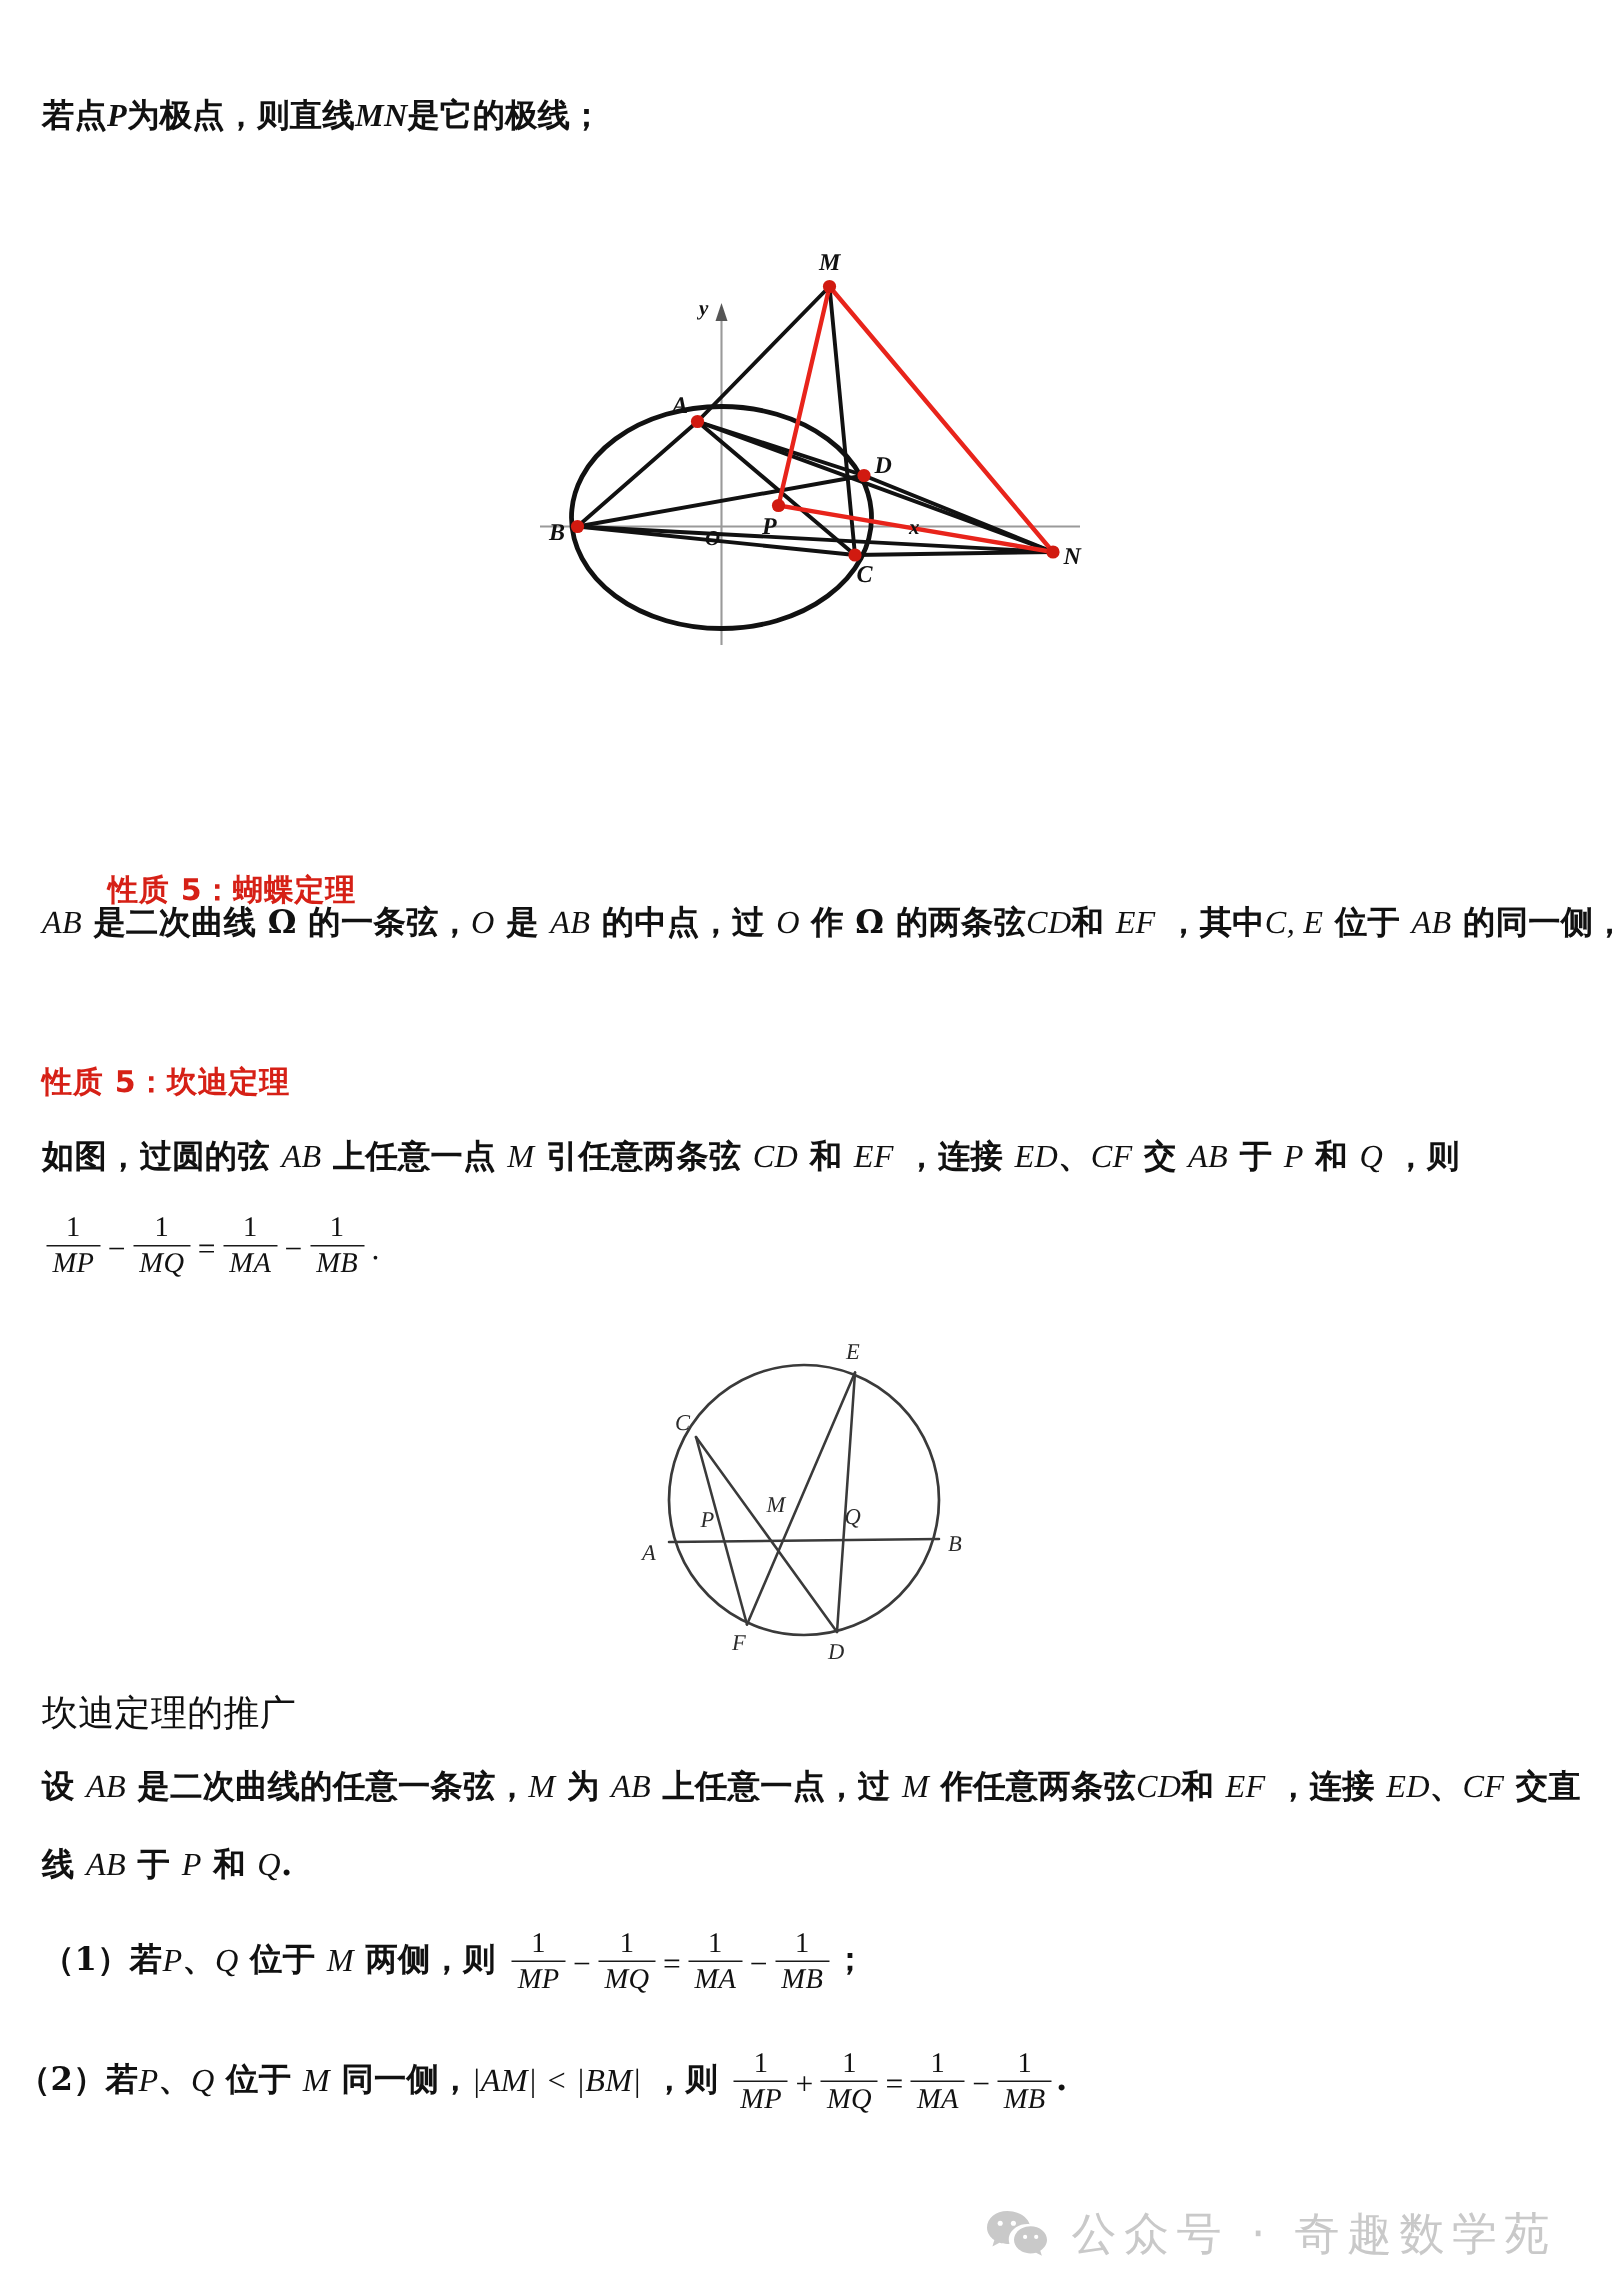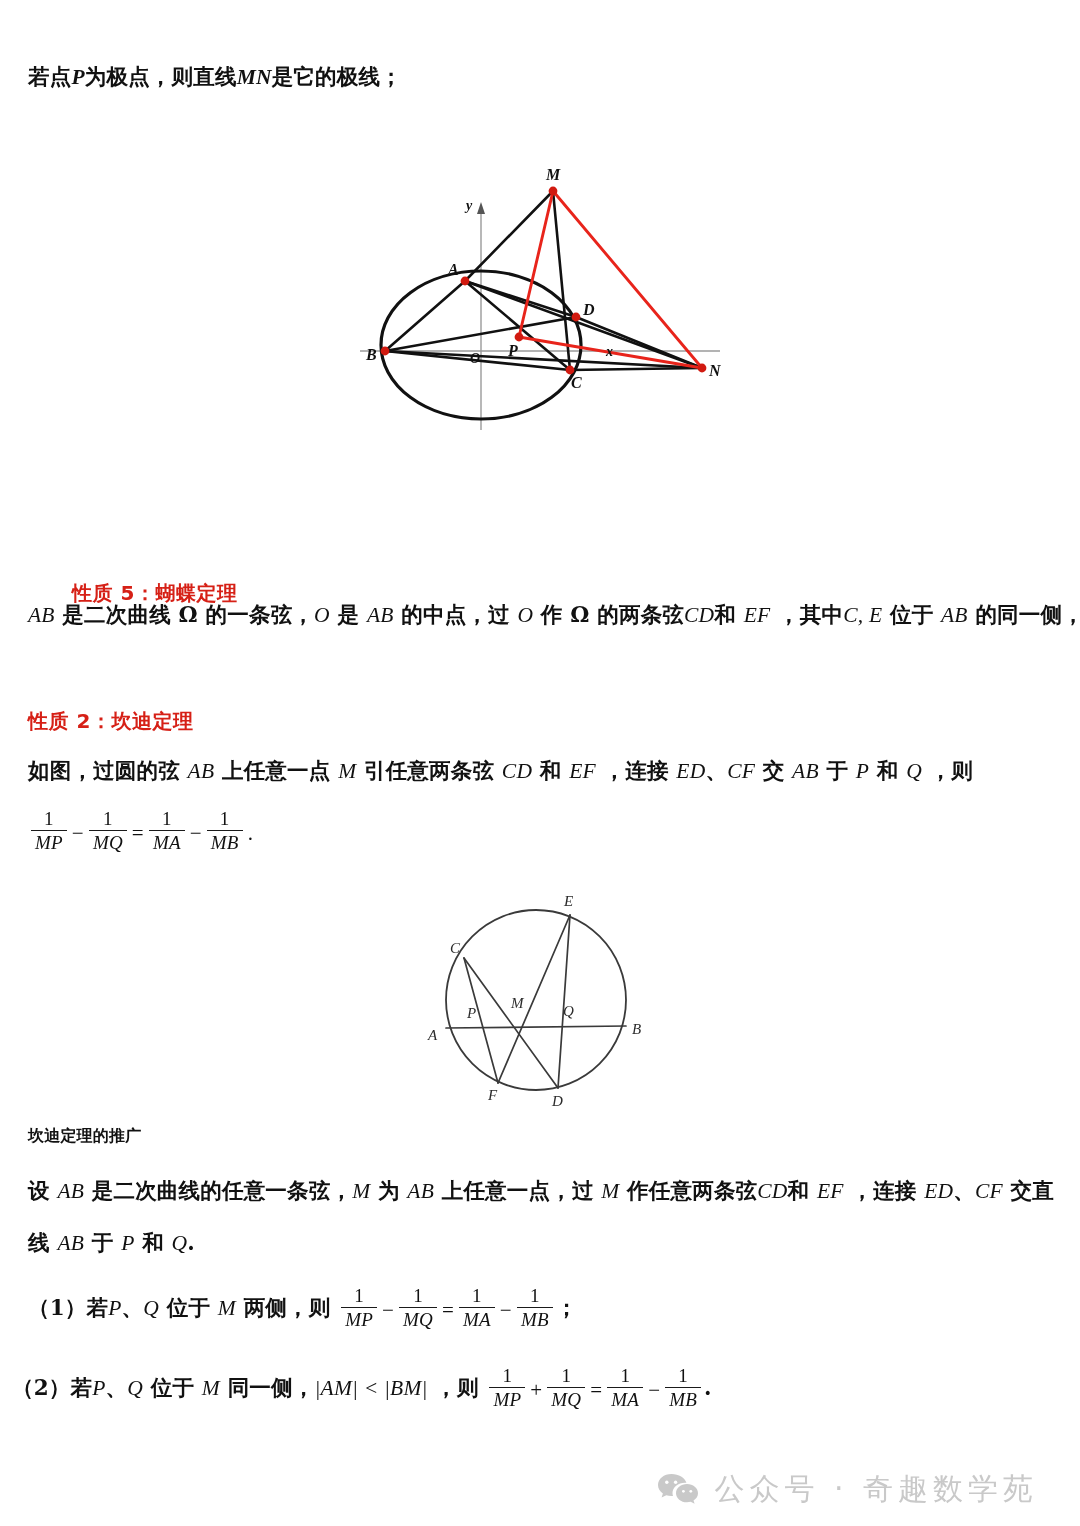--- a/index.html
+++ b/index.html
@@ -174,21 +174,21 @@
     </svg>
   </div>
 
   <div class="heading-red" style="left:28px; top:580px;margin-left:44px;">性质 5：蝴蝶定理</div>
 
   <div class="body-line" style="left:28px; top:600px;">
     <span class="mi">AB</span><span class="cn"> 是二次曲线 Ω 的一条弦，</span><span class="mi">O</span><span class="cn"> 是 </span><span class="mi">AB</span><span class="cn"> 的中点，过 </span><span class="mi">O</span><span class="cn"> 作 Ω 的两条弦</span><span class="mi">CD</span><span class="cn">和 </span><span class="mi">EF</span><span class="cn"> ，其中</span><span class="mi">C, E</span><span class="cn"> 位于 </span><span class="mi">AB</span><span class="cn"> 的同一侧，</span>
   </div>
 
 
-  <div class="heading-red" style="left:28px; top:708px;">性质 2：坎迪定理</div>
+  <div class="heading-red" style="left:28px; top:708px;">性质 5：坎迪定理</div>
 
   <div class="body-line" style="left:28px; top:756px;">
     <span class="cn">如图，过圆的弦 </span><span class="mi">AB</span><span class="cn"> 上任意一点 </span><span class="mi">M</span><span class="cn"> 引任意两条弦 </span><span class="mi">CD</span><span class="cn"> 和 </span><span class="mi">EF</span><span class="cn"> ，连接 </span><span class="mi">ED</span><span class="cn">、</span><span class="mi">CF</span><span class="cn"> 交 </span><span class="mi">AB</span><span class="cn"> 于 </span><span class="mi">P</span><span class="cn"> 和 </span><span class="mi">Q</span><span class="cn"> ，则</span>
   </div>
 
   <div class="body-line mathline" style="left:28px; top:808px;">
     <span class="frac"><span class="num">1</span><span class="den">MP</span></span><span class="op">−</span><span class="frac"><span class="num">1</span><span class="den">MQ</span></span><span class="op">=</span><span class="frac"><span class="num">1</span><span class="den">MA</span></span><span class="op">−</span><span class="frac"><span class="num">1</span><span class="den">MB</span></span><span class="op">.</span>
   </div>
 
   <div class="diagram" style="left:418px; top:888px; width:250px; height:220px;">
@@ -216,21 +216,21 @@
         <text x="49" y="130">P</text>
         <text x="93" y="120">M</text>
         <text x="145" y="128">Q</text>
         <text x="214" y="146">B</text>
         <text x="70" y="212">F</text>
         <text x="134" y="218">D</text>
       </g>
     </svg>
   </div>
 
-  <div class="body-line cn" style="left:28px; top:1126px; font-size:16px; font-weight:700;">坎迪定理的推广</div>
+  <div class="body-line cn" style="left:28px; top:1126px; font-size:24px; font-weight:400;">坎迪定理的推广</div>
 
   <div class="body-line" style="left:28px; top:1176px;">
     <span class="cn">设 </span><span class="mi">AB</span><span class="cn"> 是二次曲线的任意一条弦，</span><span class="mi">M</span><span class="cn"> 为 </span><span class="mi">AB</span><span class="cn"> 上任意一点，过 </span><span class="mi">M</span><span class="cn"> 作任意两条弦</span><span class="mi">CD</span><span class="cn">和 </span><span class="mi">EF</span><span class="cn"> ，连接 </span><span class="mi">ED</span><span class="cn">、</span><span class="mi">CF</span><span class="cn"> 交直</span>
   </div>
 
   <div class="body-line" style="left:28px; top:1228px;">
     <span class="cn">线 </span><span class="mi">AB</span><span class="cn"> 于 </span><span class="mi">P</span><span class="cn"> 和 </span><span class="mi">Q</span><span class="cn">.</span>
   </div>
 
   <div class="body-line mathline" style="left:28px; top:1285px;">

